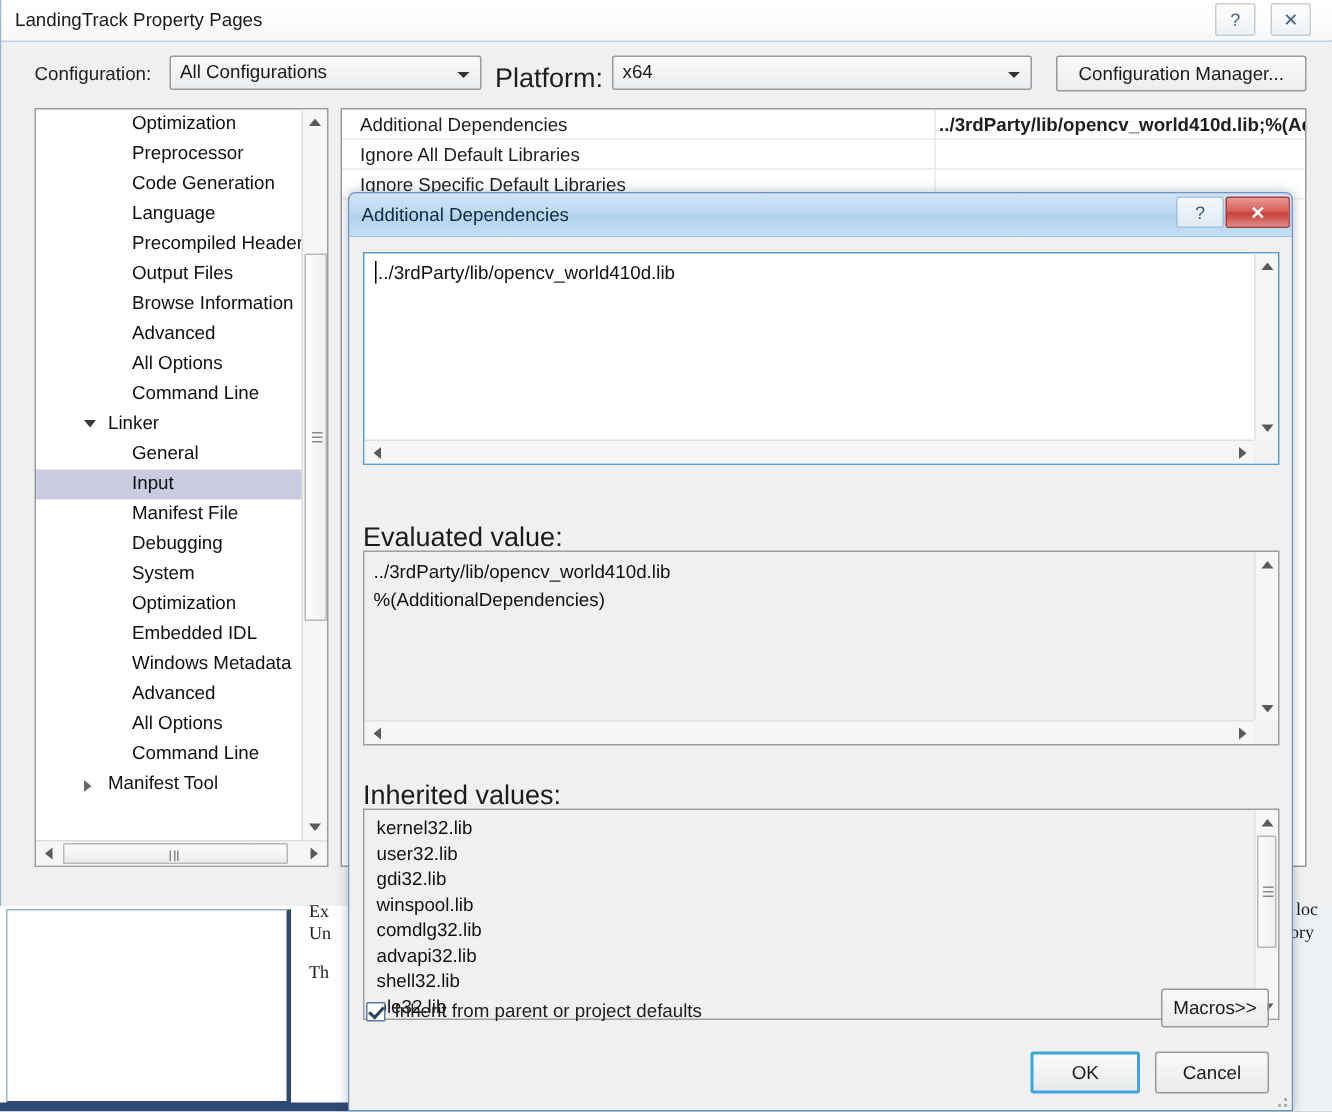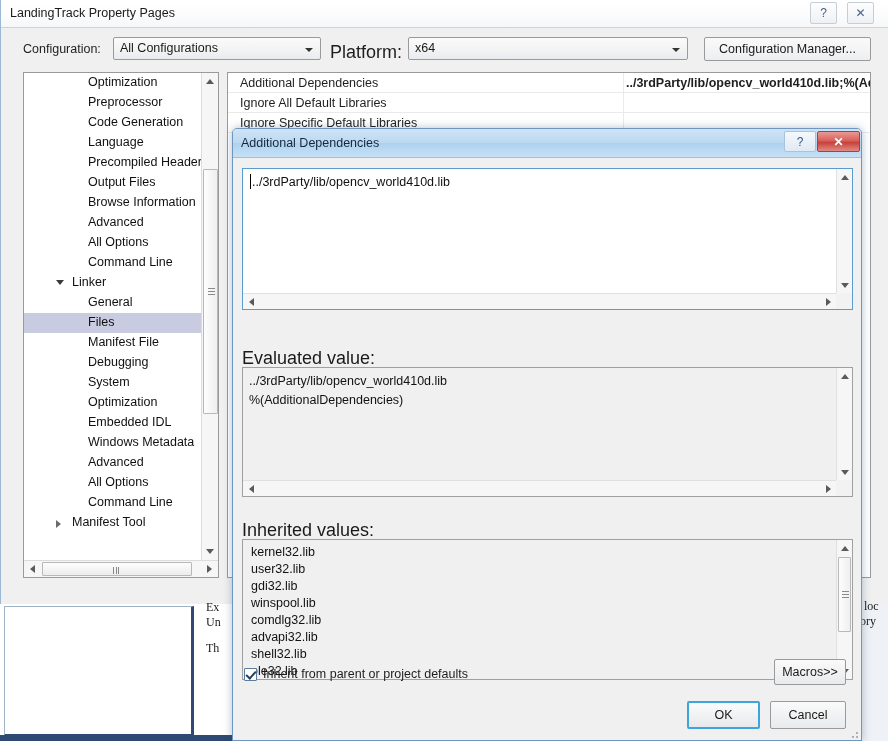--- a/index.html
+++ b/index.html
@@ -393,21 +393,21 @@
               <span class="lbl" style="left: 64px;">Command Line</span>
             </div>
             <div class="tree-item" style="top: 200px;">
               <div class="tri open" style="left: 32px;"></div>
               <span class="lbl" style="left: 48px;">Linker</span>
             </div>
             <div class="tree-item" style="top: 220px;">
               <span class="lbl" style="left: 64px;">General</span>
             </div>
             <div class="tree-item sel" style="top: 240px;">
-              <span class="lbl" style="left: 64px;">Files</span>
+              <span class="lbl" style="left: 64px;">Input</span>
             </div>
             <div class="tree-item" style="top: 260px;">
               <span class="lbl" style="left: 64px;">Manifest File</span>
             </div>
             <div class="tree-item" style="top: 280px;">
               <span class="lbl" style="left: 64px;">Debugging</span>
             </div>
             <div class="tree-item" style="top: 300px;">
               <span class="lbl" style="left: 64px;">System</span>
             </div>

